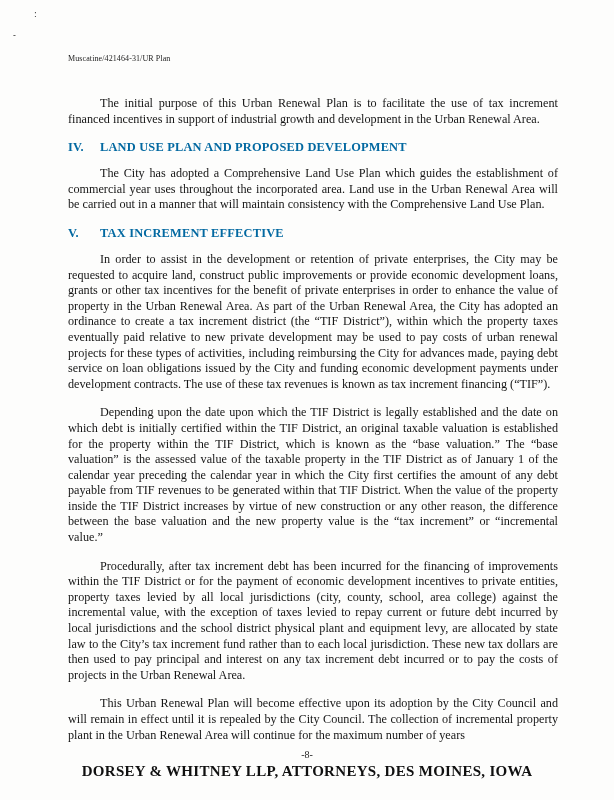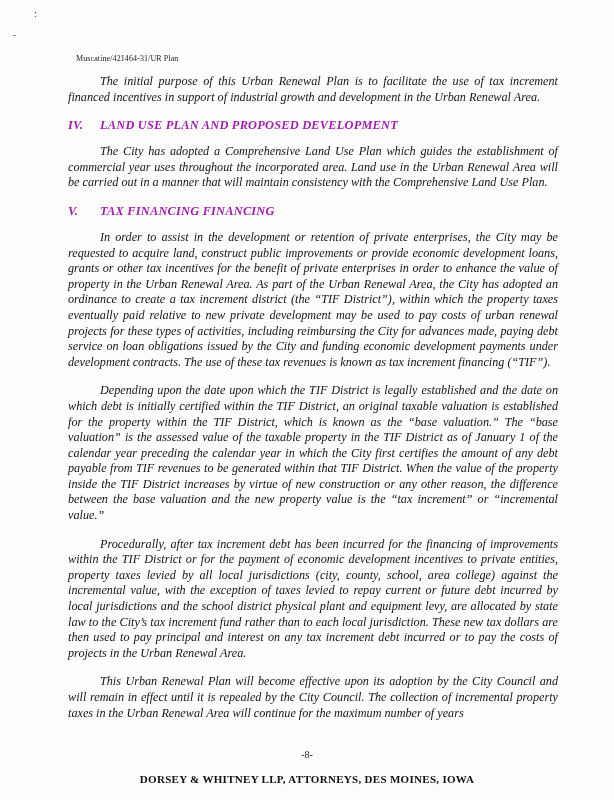--- a/index.html
+++ b/index.html
@@ -19,67 +19,66 @@
   .artifact {
     position: absolute;
     font-family: "DejaVu Sans", sans-serif;
     font-size: 8px;
     color: #222;
   }
   .artifact-colon { left: 34px; top: 10px; }
   .artifact-dash  { left: 13px; top: 31px; }
   .doc-ref {
     position: absolute;
-    left: 76px; top: 54px;
+    left: 68px; top: 54px;
     font-size: 8px;
     letter-spacing: 0.1px;
     color: #1c1c1c;
   }
   .body-text {
     position: absolute;
-    left: 68px; top: 74px;
+    left: 68px; top: 96px;
     width: 490px;
-    font-style: italic;
   }
   .para {
     margin: 0 0 13px 0;
     font-size: 12.2px;
     line-height: 15.6px;
     text-align: justify;
     text-indent: 32px;
     color: #151515;
   }
   .heading {
     margin: 0 0 11px 0;
     font-weight: bold;
     font-size: 12.4px;
     line-height: 15px;
     letter-spacing: 0.2px;
-    color: #a21caf;
+    color: #0369a1;
     white-space: nowrap;
   }
   .heading .num {
     display: inline-block;
     width: 32px;
   }
   .footer {
     position: absolute;
     left: 0; top: 749px;
     width: 614px;
     text-align: center;
   }
   .page-num {
     font-size: 10px;
     line-height: 12px;
     color: #1a1a1a;
   }
   .firm-line {
-    margin-top: 12px;
+    margin-top: 2px;
     font-weight: bold;
-    font-size: 11px;
+    font-size: 15px;
     letter-spacing: 0.3px;
     color: #101010;
   }
 </style>
 </head>
 <body>
 
 <div class="page">
 
   <span class="artifact artifact-colon">:</span>
@@ -90,27 +89,27 @@
   <div class="body-text">
 
     <p class="para">The initial purpose of this Urban Renewal Plan is to facilitate the use of tax increment financed incentives in support of industrial growth and development in the Urban Renewal Area.</p>
 
     <div class="heading">
       <span class="num">IV.</span><span class="title">LAND USE PLAN AND PROPOSED DEVELOPMENT</span>
     </div>
     <p class="para">The City has adopted a Comprehensive Land Use Plan which guides the establishment of commercial year uses throughout the incorporated area.  Land use in the Urban Renewal Area will be carried out in a manner that will maintain consistency with the Comprehensive Land Use Plan.</p>
 
     <div class="heading">
-      <span class="num">V.</span><span class="title">TAX FINANCING FINANCING</span>
+      <span class="num">V.</span><span class="title">TAX INCREMENT EFFECTIVE</span>
     </div>
     <p class="para">In order to assist in the development or retention of private enterprises, the City may be requested to acquire land, construct public improvements or provide economic development loans, grants or other tax incentives for the benefit of private enterprises in order to enhance the value of property in the Urban Renewal Area.  As part of the Urban Renewal Area, the City has adopted an ordinance to create a tax increment district (the “TIF District”), within which the property taxes eventually paid relative to new private development may be used to pay costs of urban renewal projects for these types of activities, including reimbursing the City for advances made, paying debt service on loan obligations issued by the City and funding economic development payments under development contracts.  The use of these tax revenues is known as tax increment financing (“TIF”).</p>
     <p class="para">Depending upon the date upon which the TIF District is legally established and the date on which debt is initially certified within the TIF District, an original taxable valuation is established for the property within the TIF District, which is known as the “base valuation.”  The “base valuation” is the assessed value of the taxable property in the TIF District as of January 1 of the calendar year preceding the calendar year in which the City first certifies the amount of any debt payable from TIF revenues to be generated within that TIF District.  When the value of the property inside the TIF District increases by virtue of new construction or any other reason, the difference between the base valuation and the new property value is the “tax increment” or “incremental value.”</p>
     <p class="para">Procedurally, after tax increment debt has been incurred for the financing of improvements within the TIF District or for the payment of economic development incentives to private entities, property taxes levied by all local jurisdictions (city, county, school, area college) against the incremental value, with the exception of taxes levied to repay current or future debt incurred by local jurisdictions and the school district physical plant and equipment levy, are allocated by state law to the City’s tax increment fund rather than to each local jurisdiction.  These new tax dollars are then used to pay principal and interest on any tax increment debt incurred or to pay the costs of projects in the Urban Renewal Area.</p>
 
-    <p class="para">This Urban Renewal Plan will become effective upon its adoption by the City Council and will remain in effect until it is repealed by the City Council.  The collection of incremental property taxes in the Urban Renewal Area will continue for the maximum number of years</p>
+    <p class="para">This Urban Renewal Plan will become effective upon its adoption by the City Council and will remain in effect until it is repealed by the City Council.  The collection of incremental property plant in the Urban Renewal Area will continue for the maximum number of years</p>
 
   </div>
 
   <div class="footer">
     <div class="page-num">-8-</div>
     <div class="firm-line">DORSEY &amp; WHITNEY LLP, ATTORNEYS, DES MOINES, IOWA</div>
   </div>
 
 </div>
 

